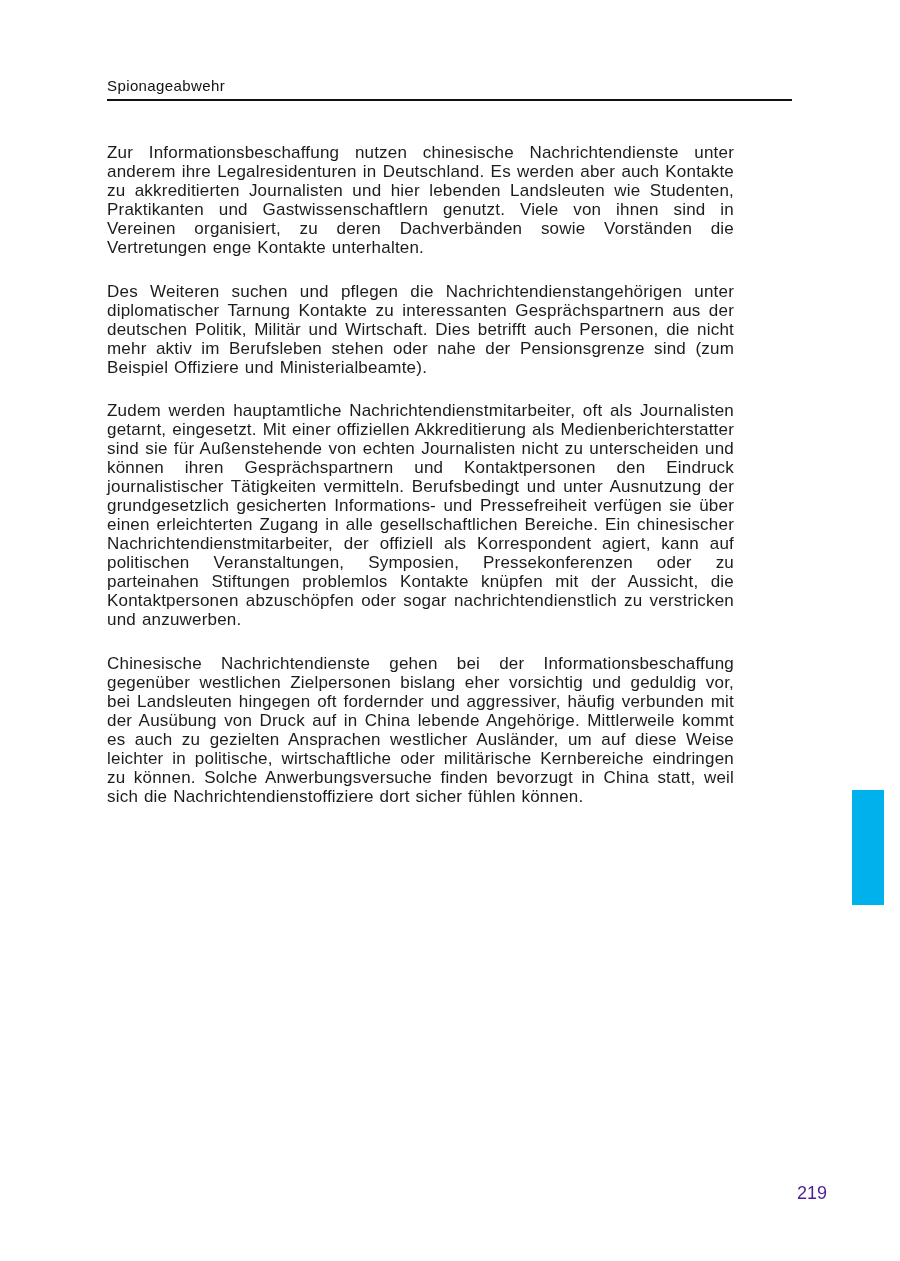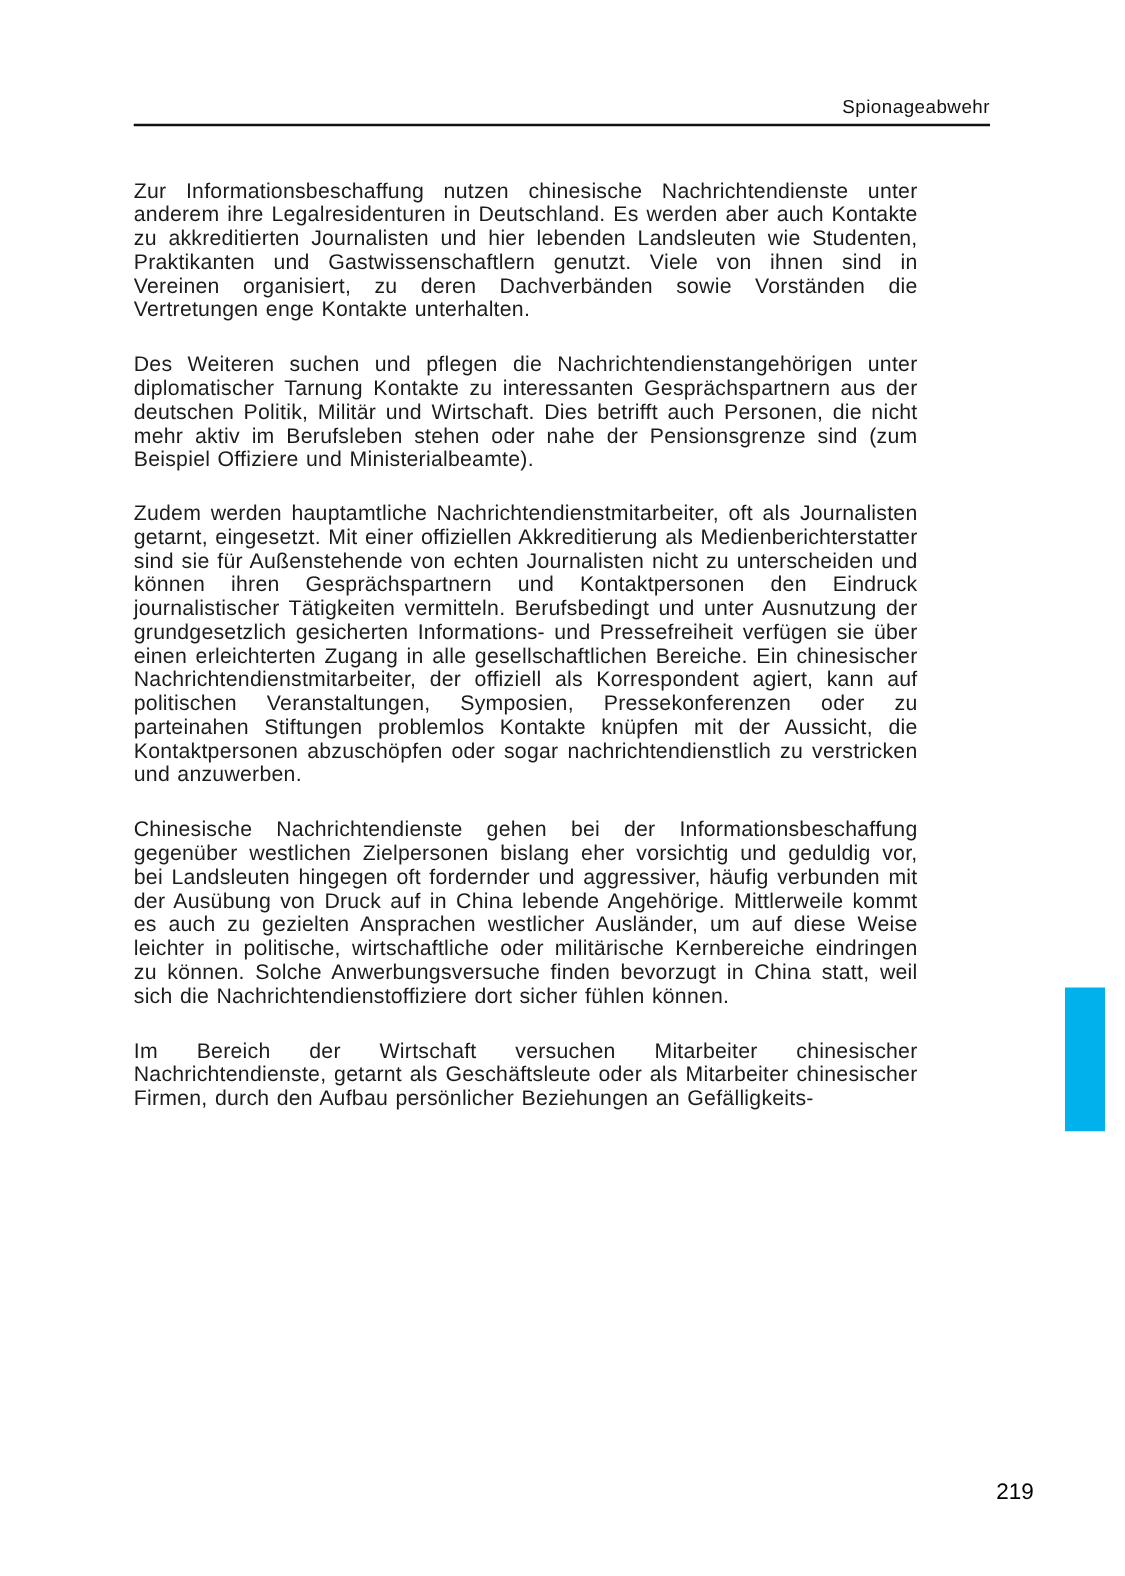--- a/index.html
+++ b/index.html
@@ -14,21 +14,20 @@
       background: #ffffff;
       font-family: "Liberation Sans", sans-serif;
       color: #1c1c1c;
       overflow: hidden;
     }
     .running-header {
       position: absolute;
       top: 77px;
       left: 107px;
       width: 685px;
-      text-align: right;
       font-size: 15px;
       letter-spacing: 0.4px;
       color: #111111;
     }
     .header-rule {
       position: absolute;
       top: 99px;
       left: 107px;
       width: 685px;
       height: 2px;
@@ -59,37 +58,36 @@
       width: 32px;
       height: 115px;
     }
     .page-number {
       position: absolute;
       top: 1183px;
       left: 107px;
       width: 720px;
       text-align: right;
       font-size: 18px;
-      color: #000000;
+      color: #4c1d95;
     }
   </style>
 </head>
 <body>
 
 <div class="page">
 
   <div class="running-header">Spionageabwehr</div>
 
   <hr class="header-rule">
 
   <main class="body-text">
     <p>Zur Informationsbeschaffung nutzen chinesische Nachrichtendienste unter anderem ihre Legalresidenturen in Deutschland. Es werden aber auch Kontakte zu akkreditierten Journalisten und hier lebenden Landsleuten wie Studenten, Praktikanten und Gastwissenschaftlern genutzt. Viele von ihnen sind in Vereinen organisiert, zu deren Dachverbänden sowie Vorständen die Vertretungen enge Kontakte unterhalten.</p>
     <p>Des Weiteren suchen und pflegen die Nachrichtendienstangehörigen unter diplomatischer Tarnung Kontakte zu interessanten Gesprächspartnern aus der deutschen Politik, Militär und Wirtschaft. Dies betrifft auch Personen, die nicht mehr aktiv im Berufsleben stehen oder nahe der Pensionsgrenze sind (zum Beispiel Offiziere und Ministerialbeamte).</p>
     <p>Zudem werden hauptamtliche Nachrichtendienstmitarbeiter, oft als Journalisten getarnt, eingesetzt. Mit einer offiziellen Akkreditierung als Medienberichterstatter sind sie für Außenstehende von echten Journalisten nicht zu unterscheiden und können ihren Gesprächspartnern und Kontaktpersonen den Eindruck journalistischer Tätigkeiten vermitteln. Berufsbedingt und unter Ausnutzung der grundgesetzlich gesicherten Informations- und Pressefreiheit verfügen sie über einen erleichterten Zugang in alle gesellschaftlichen Bereiche. Ein chinesischer Nachrichtendienstmitarbeiter, der offiziell als Korrespondent agiert, kann auf politischen Veranstaltungen, Symposien, Pressekonferenzen oder zu parteinahen Stiftungen problemlos Kontakte knüpfen mit der Aussicht, die Kontaktpersonen abzuschöpfen oder sogar nachrichtendienstlich zu verstricken und anzuwerben.</p>
     <p>Chinesische Nachrichtendienste gehen bei der Informationsbeschaffung gegenüber westlichen Zielpersonen bislang eher vorsichtig und geduldig vor, bei Landsleuten hingegen oft fordernder und aggressiver, häufig verbunden mit der Ausübung von Druck auf in China lebende Angehörige. Mittlerweile kommt es auch zu gezielten Ansprachen westlicher Ausländer, um auf diese Weise leichter in politische, wirtschaftliche oder militärische Kernbereiche eindringen zu können. Solche Anwerbungsversuche finden bevorzugt in China statt, weil sich die Nachrichtendienstoffiziere dort sicher fühlen können.</p>
-    <p>Im Bereich der Wirtschaft versuchen Mitarbeiter chinesischer Nachrichtendienste, getarnt als Geschäftsleute oder als Mitarbeiter chinesischer Firmen, durch den Aufbau persönlicher Beziehungen an Gefälligkeits-</p>
   </main>
 
   <div class="thumb-marker" style="background-color: rgb(0, 177, 235);"></div>
 
   <div class="page-number">219</div>
 
 </div>
 
 </body></html>

